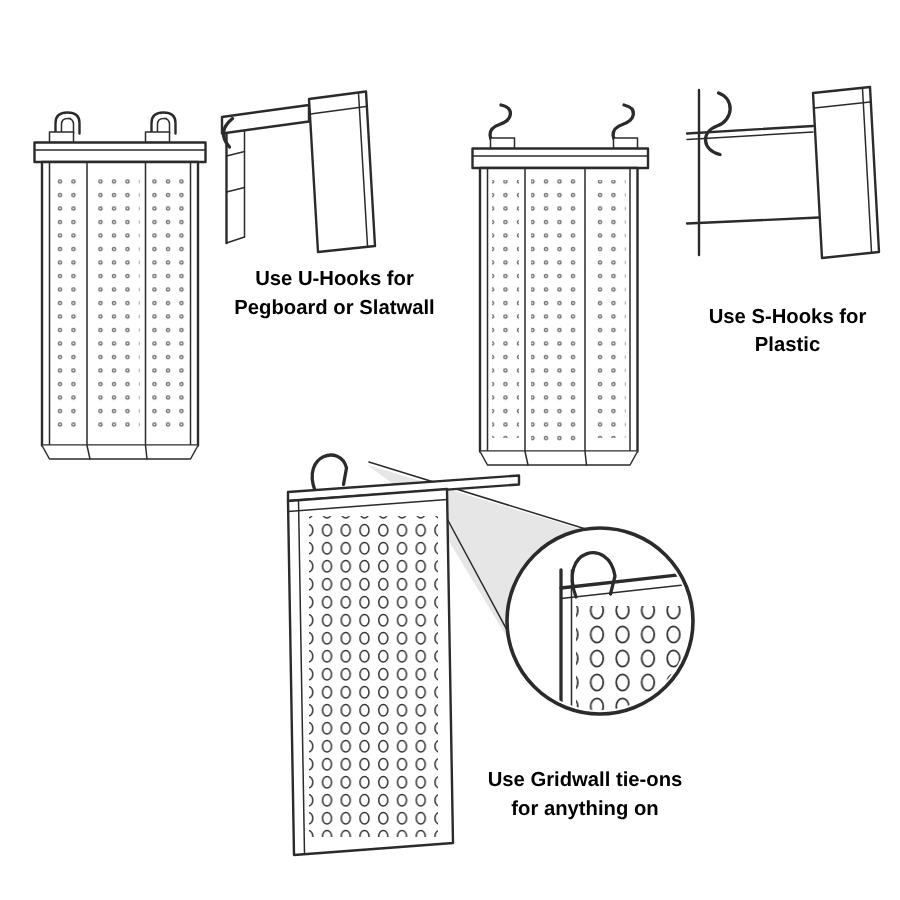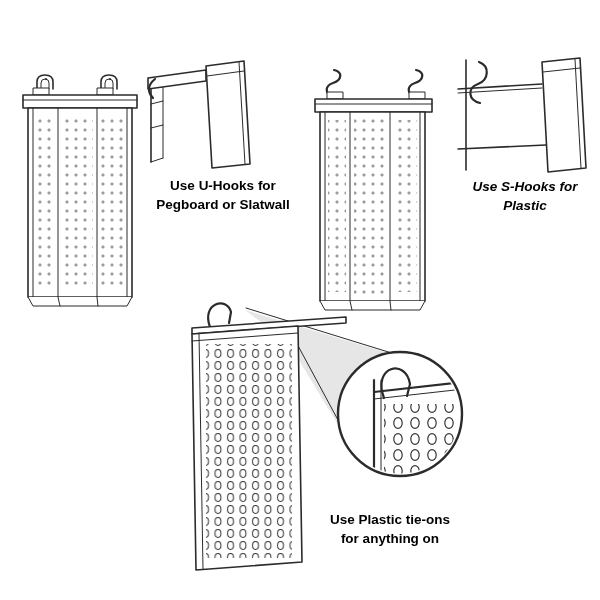--- a/index.html
+++ b/index.html
@@ -141,23 +141,23 @@
         <rect x="384" y="404" width="78" height="72" fill="url(#ovalbig)" stroke="none"></rect>
       </g>
     </g>
   </svg>
 
   <div class="caption" style="left:148px;top:177px;width:150px;">
     <span>Use U-Hooks for</span>
     <span>Pegboard or Slatwall</span>
   </div>
 
-  <div class="caption" style="left:460px;top:178px;width:130px;font-style:italic;">
+  <div class="caption" style="left:460px;top:202px;width:130px;">
     <span>Use S-Hooks for</span>
     <span>Plastic</span>
   </div>
 
   <div class="caption" style="left:316px;top:511px;width:148px;">
-    <span>Use Plastic tie-ons</span>
+    <span>Use Gridwall tie-ons</span>
     <span>for anything on</span>
   </div>
 
 </div>
 
 </body></html>

